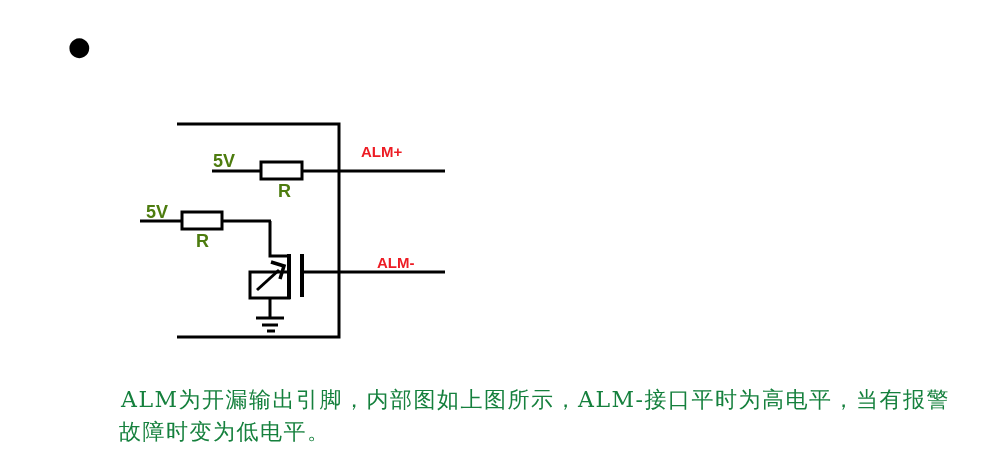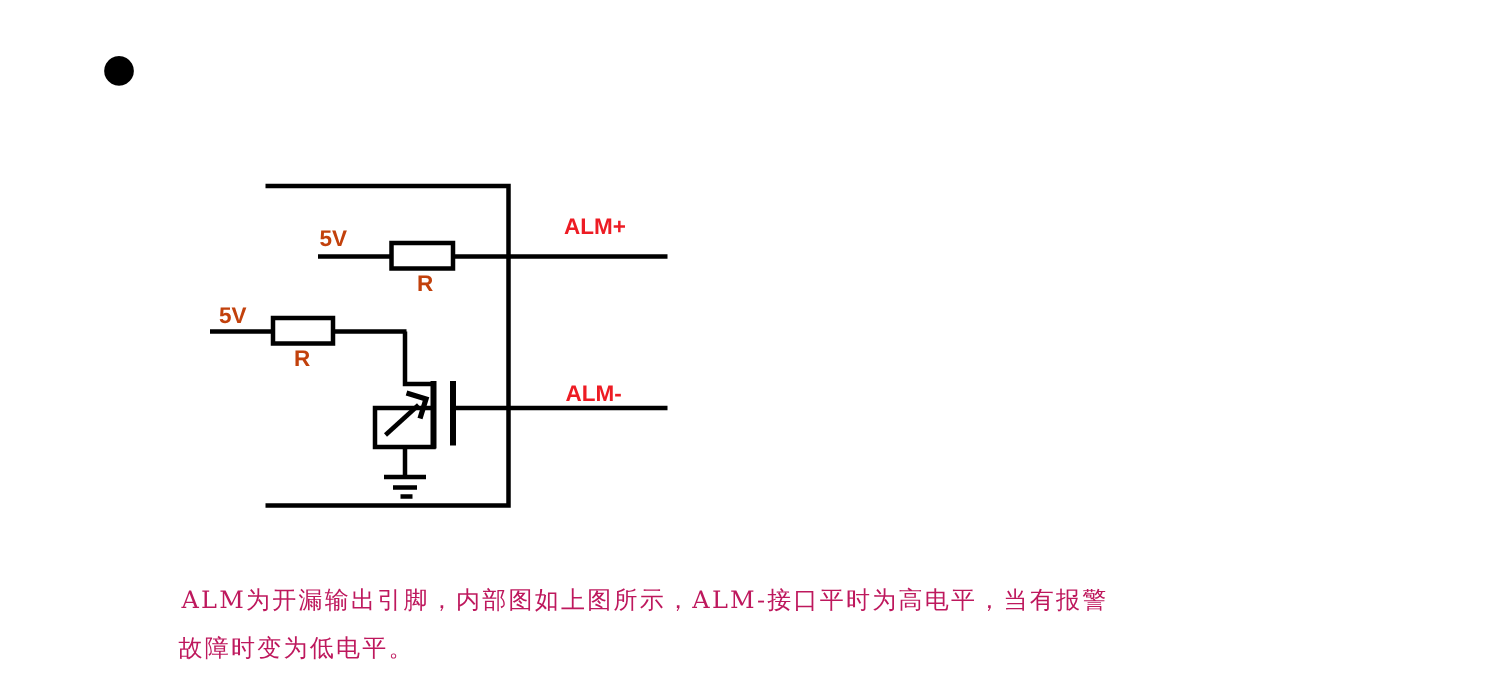--- a/index.html
+++ b/index.html
@@ -32,38 +32,38 @@
   }
   svg.circuit {
     position: absolute;
     left: 0;
     top: 0;
   }
   .lbl {
     position: absolute;
     font-family: "Liberation Sans", sans-serif;
     font-weight: bold;
-    font-size: 15px;
-    color: #c2410c;
+    font-size: 18px;
+    color: #4d7c0f;
     white-space: nowrap;
   }
   .lbl.signal {
     font-size: 15px;
     color: #ed1c24;
   }
   .paragraph {
     position: absolute;
     left: 75px;
     top: 384px;
     width: 880px;
     font-family: "DejaVu Serif", serif;
-    font-size: 16px;
+    font-size: 22px;
     line-height: 32px;
     letter-spacing: 1.5px;
-    color: #be185d;
+    color: #15803d;
   }
   .paragraph .line1 { text-indent: 46px; white-space: nowrap; }
   .paragraph .line2 { white-space: nowrap; margin-left: 44px; }
 </style>
 </head>
 <body>
 
 <div class="page">
 
   <div class="title">
@@ -95,21 +95,21 @@
       <line x1="256" y1="318" x2="284" y2="318"></line>
       <line x1="262" y1="325" x2="278" y2="325"></line>
       <line x1="267" y1="331" x2="275" y2="331"></line>
     </g>
   </svg>
 
   <div class="lbl" style="left:213px; top:151px;">5V</div>
   <div class="lbl" style="left:278px; top:181px;">R</div>
   <div class="lbl" style="left:146px; top:202px;">5V</div>
   <div class="lbl" style="left:196px; top:231px;">R</div>
-  <div class="lbl signal" style="left:376px; top:143px;">ALM+</div>
+  <div class="lbl signal" style="left:361px; top:143px;">ALM+</div>
   <div class="lbl signal" style="left:377px; top:254px;">ALM-</div>
 
   <div class="paragraph">
     <div class="line1">ALM为开漏输出引脚，内部图如上图所示，ALM-接口平时为高电平，当有报警</div>
     <div class="line2">故障时变为低电平。</div>
   </div>
 
 </div>
 
 </body></html>

